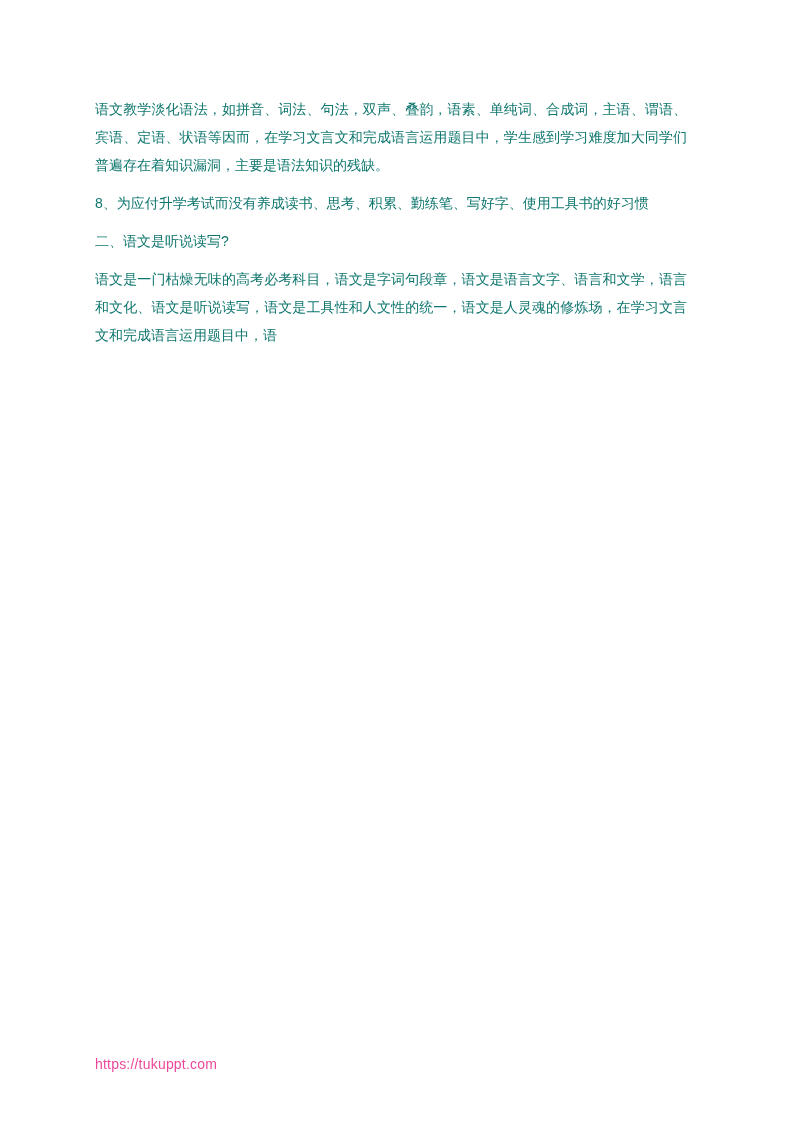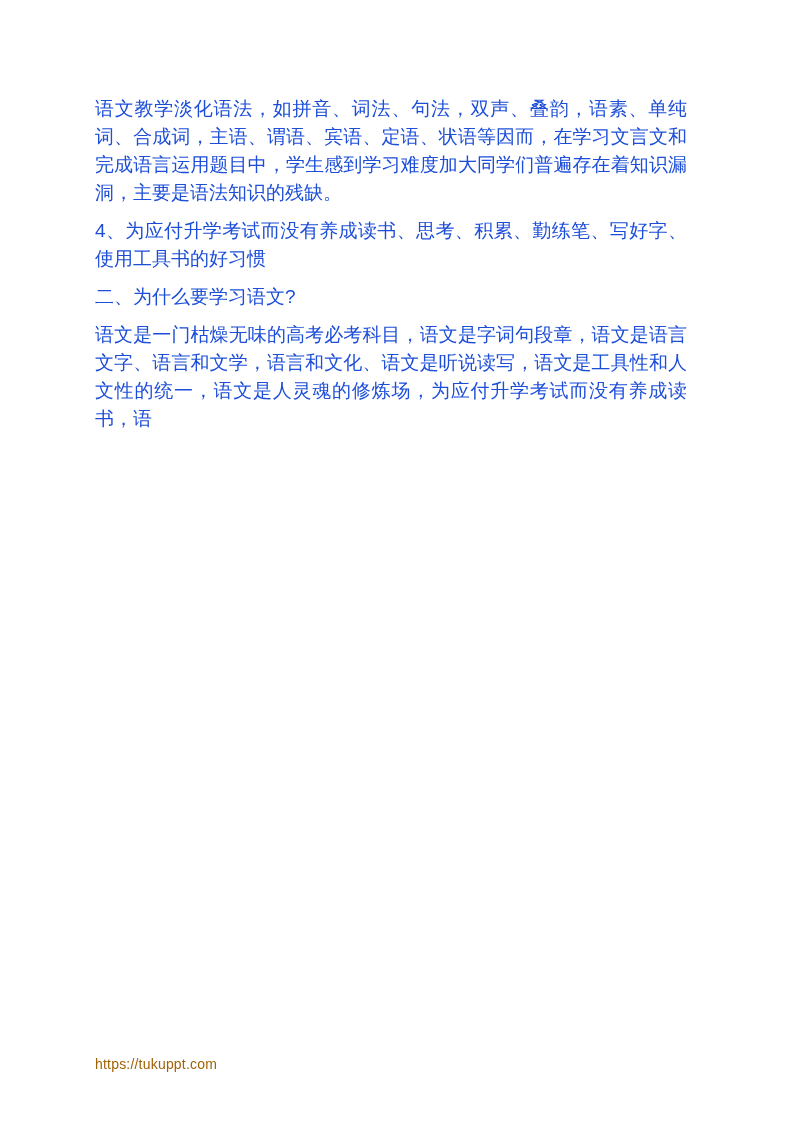--- a/index.html
+++ b/index.html
@@ -16,41 +16,41 @@
     font-family: "Liberation Sans", "DejaVu Sans", sans-serif;
   }
   .content {
     position: absolute;
     left: 95px;
     top: 95px;
     width: 608px;
   }
   .content p {
     margin: 0 16px 10px 0;
-    font-size: 19px;
+    font-size: 14px;
     line-height: 28px;
-    color: #1d4ed8;
+    color: #0f766e;
     text-align: justify;
     text-justify: inter-ideograph;
     word-break: break-all;
   }
   .footer {
     position: absolute;
     left: 95px;
     top: 1055px;
     font-size: 14px;
     line-height: 18px;
-    color: #a16207;
+    color: #ec4899;
     letter-spacing: 0.2px;
   }
 </style>
 </head>
 <body>
 
 <div class="page">
   <div class="content">
     <p>语文教学淡化语法，如拼音、词法、句法，双声、叠韵，语素、单纯词、合成词，主语、谓语、宾语、定语、状语等因而，在学习文言文和完成语言运用题目中，学生感到学习难度加大同学们普遍存在着知识漏洞，主要是语法知识的残缺。</p>
-    <p>4、为应付升学考试而没有养成读书、思考、积累、勤练笔、写好字、使用工具书的好习惯</p>
-    <p>二、为什么要学习语文?</p>
-    <p>语文是一门枯燥无味的高考必考科目，语文是字词句段章，语文是语言文字、语言和文学，语言和文化、语文是听说读写，语文是工具性和人文性的统一，语文是人灵魂的修炼场，为应付升学考试而没有养成读书，语</p>
+    <p>8、为应付升学考试而没有养成读书、思考、积累、勤练笔、写好字、使用工具书的好习惯</p>
+    <p>二、语文是听说读写?</p>
+    <p>语文是一门枯燥无味的高考必考科目，语文是字词句段章，语文是语言文字、语言和文学，语言和文化、语文是听说读写，语文是工具性和人文性的统一，语文是人灵魂的修炼场，在学习文言文和完成语言运用题目中，语</p>
   </div>
   <div class="footer">https://tukuppt.com</div>
 </div>
 
 </body></html>

